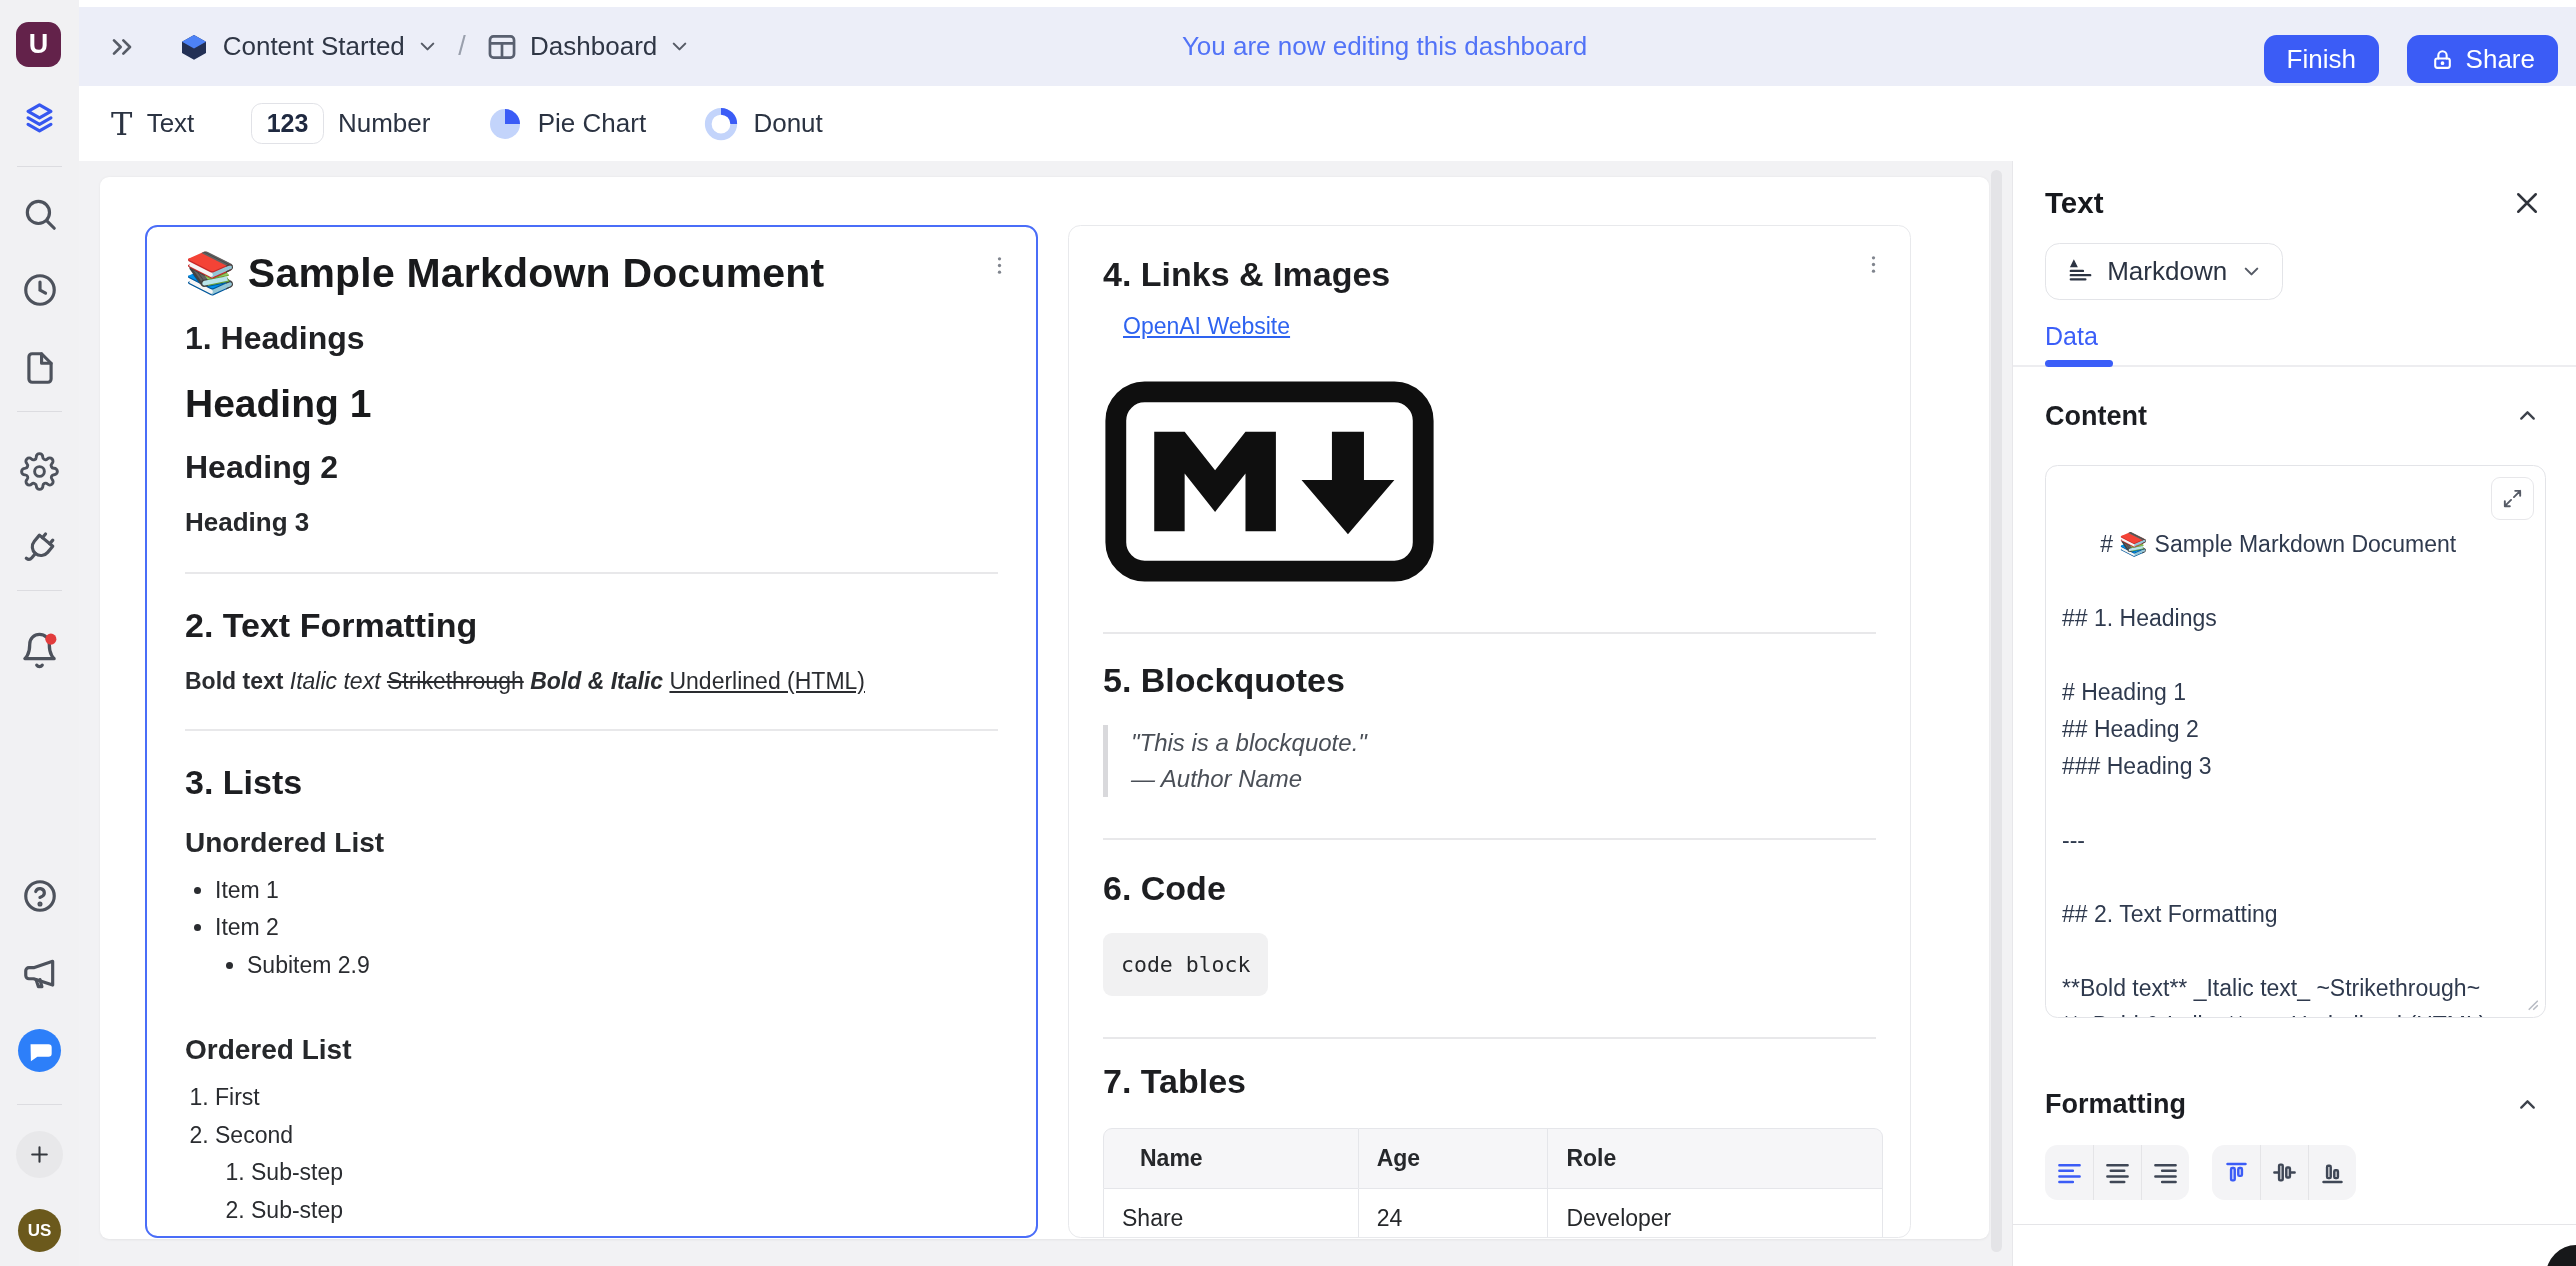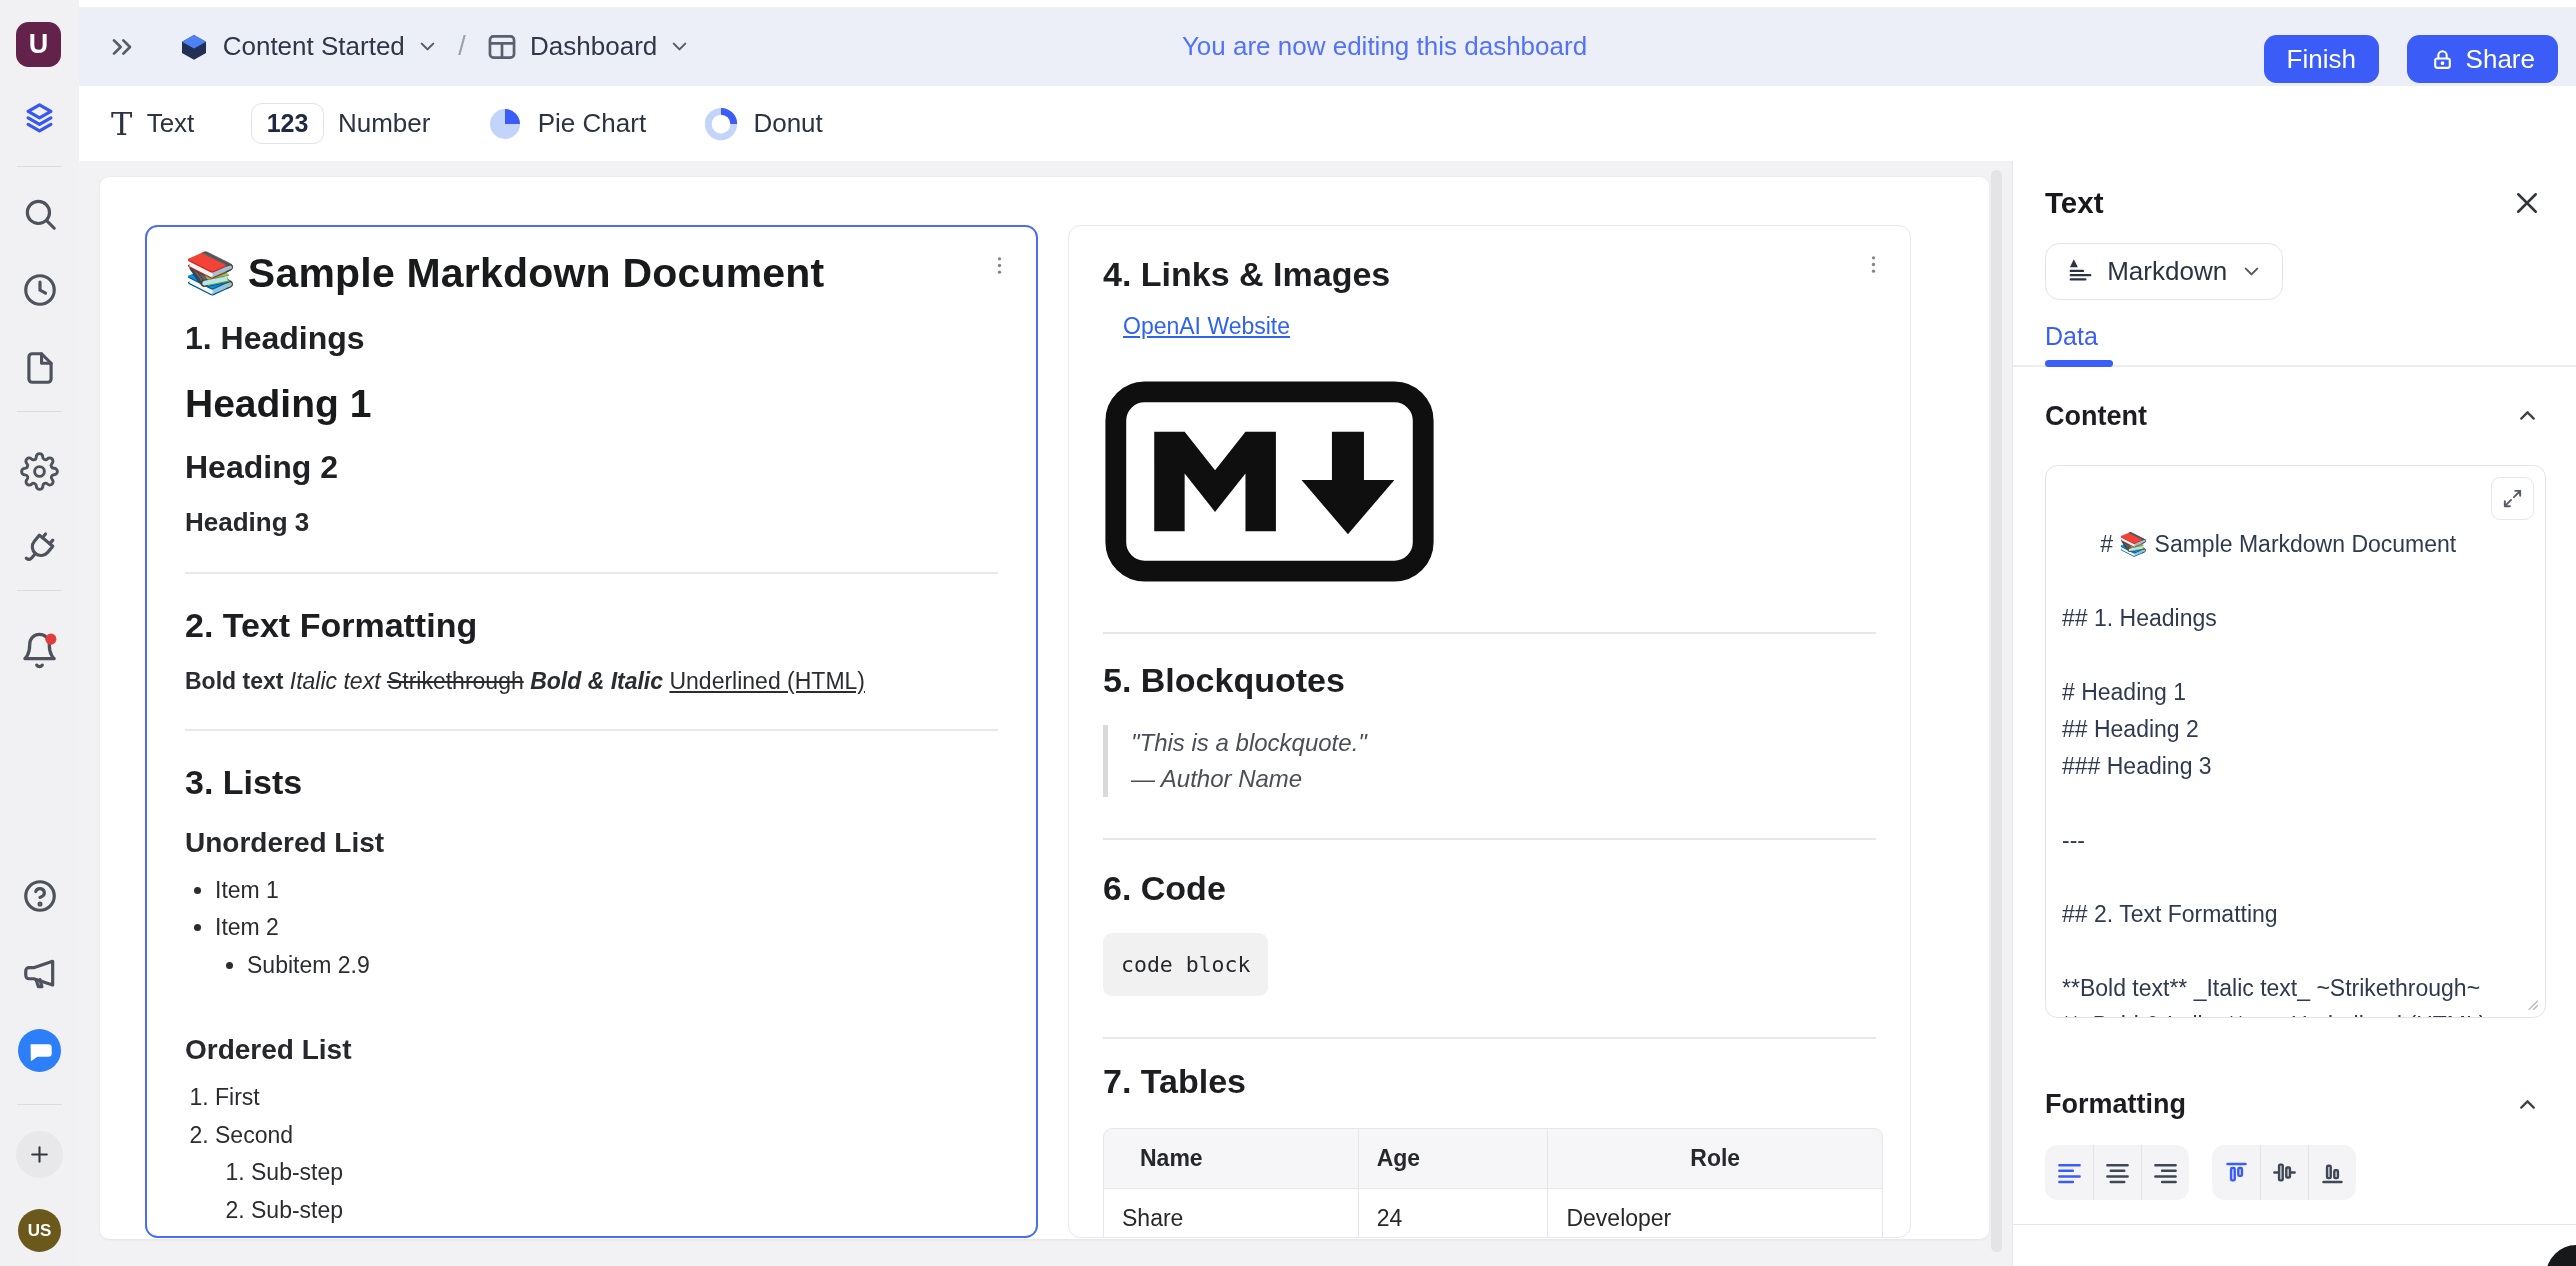--- a/index.html
+++ b/index.html
@@ -59,21 +59,21 @@
   .link { color:#2e63f0; text-decoration:underline; font-size:23px; margin-top:19.7px; display:inline-block;margin-left:20px; }
   .mdlogo { margin-top:39px; }
   .bq { border-left:5.4px solid #d9d9dc; padding-left:23px; margin-top:25px; font-style:italic; color:#4a4f57; font-size:24px; line-height:36px; }
   .codechip { display:inline-block; margin-top:25px; background:#f1f1f2; border-radius:9px; padding:19px 18px; font-family:"DejaVu Sans Mono", monospace; font-size:21.5px; color:#26282b; }
   table.mdtable { margin-top:27px; border-collapse:separate; border-spacing:0; width:780px; font-size:23px; color:#26282b; }
   table.mdtable th, table.mdtable td { border-bottom:0.9px solid #e5e6ea; border-right:0.9px solid #e5e6ea; padding:16px 18px; text-align:left; }
   table.mdtable th { background:#f6f6f8; font-weight:bold; border-top:0.9px solid #e5e6ea; }
   table.mdtable th:first-child, table.mdtable td:first-child { border-left:0.9px solid #e5e6ea; }
   table.mdtable th:first-child { border-top-left-radius:9px;padding-left:36px; }
   table.mdtable th:last-child { border-top-right-radius:9px; }
-  table.mdtable .c-name { width:256px; } table.mdtable .c-age { width:190px; } table.mdtable .c-role { width:335px;text-align:center; }
+  table.mdtable .c-name { width:256px; } table.mdtable .c-age { width:190px; } table.mdtable .c-role { width:335px; }
   table.mdtable tr.alt td { background:#fbfbfc; }
 
   
   .panel { position:absolute; left:2012px; top:161px; width:564px; height:1106px; background:#fff; border-left:1.8px solid #e7e7ea; }
   .panel-title { position:absolute; left:32px; top:25px; font-size:29.5px; font-weight:bold; color:#16181d; }
   .panel-close { position:absolute; right:34px; top:27px; cursor:pointer; }
   .type-btn { position:absolute; left:32px; top:82px; height:57px; border:1.8px solid #e3e4e8; border-radius:14.3px; background:#fff; display:flex; align-items:center; gap:12.5px; padding:0 19.7px; font-size:26px; color:#2b3342; font-family:inherit; cursor:pointer; }
   .tabrow-line { position:absolute; left:0; top:204px; width:564px; height:1.8px; background:#ededf0; }
   .tab-data { position:absolute; left:32px; top:161px; font-size:25px; color:#3b5ef8; cursor:pointer; }
   .tab-bar { position:absolute; left:32px; top:199px; width:68px; height:7.2px; border-radius:3.6px; background:#3b5ef8; }

